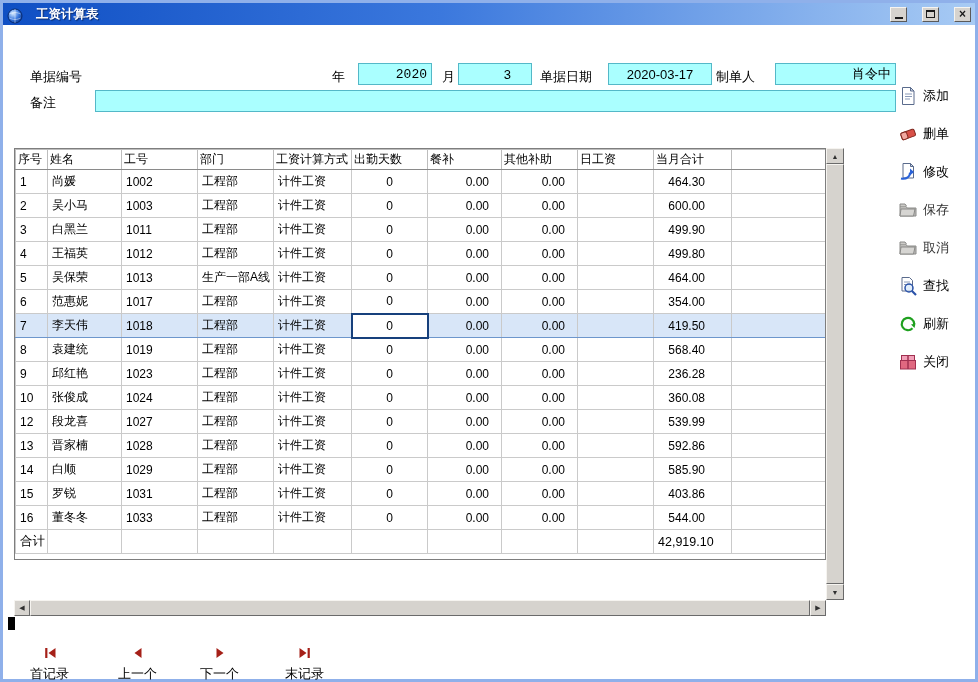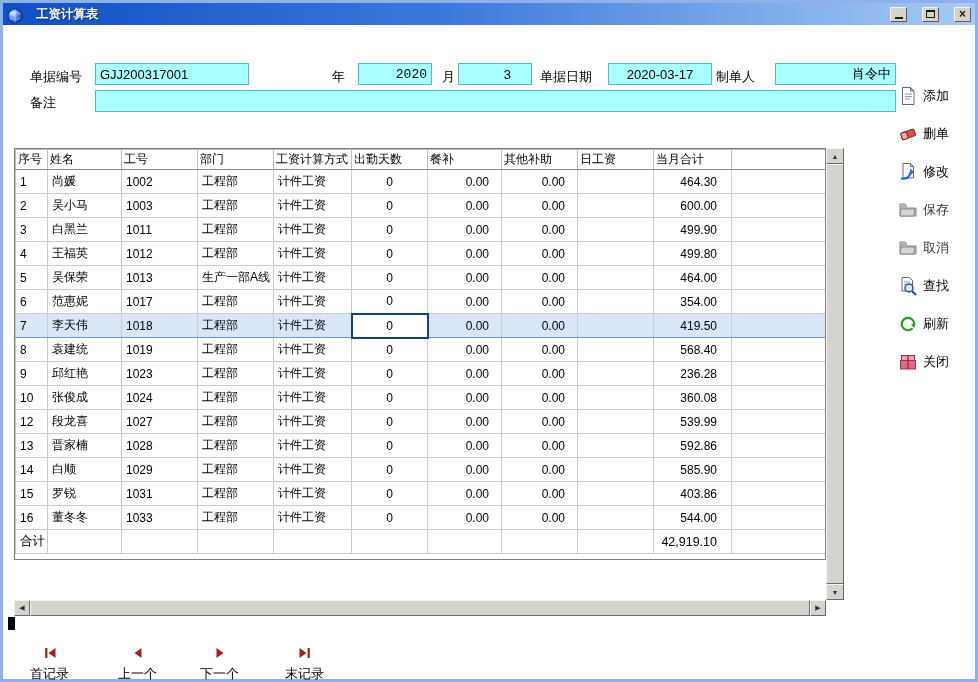--- a/index.html
+++ b/index.html
@@ -38,21 +38,21 @@
   .table-wrap { position: absolute; left: 0; top: 0; width: 812px; height: 412px;
                 border: 1px solid #7e7e7e; overflow: hidden; background: #fff; }
   table { border-collapse: collapse; table-layout: fixed; width: 812px; }
   th { height: 20px; font-weight: normal; font-size: 12px; text-align: left;
        padding-left: 2px; border: 1px solid #bdbdbd; border-bottom: 1px solid #8a8a8a;
        background: #fff; white-space: nowrap; overflow: hidden; }
   td { height: 24px; font-size: 12px; padding-left: 4px; border: 1px solid #cacaca;
        white-space: nowrap; overflow: hidden; color: #000; }
   td.c5 { text-align: center; padding-left: 0; }
   td.c6, td.c7 { text-align: right; padding-right: 12px; }
-  td.c9 { text-align: right; padding-right: 14px; }
+  td.c9 { text-align: right; padding-right: 26px; }
   tr.selected td { background: #d8e6f8; border-top-color: #6d96cc; border-bottom-color: #6d96cc; }
   tr.selected td.focused { background: #fff; border: 2px solid #17407c; }
   tr[data-name="total-row"] td { font-size: 12.5px; }
 
   .vscroll { position: absolute; left: 812px; top: 0; width: 18px; height: 452px; background: #ececec; }
   .hscroll { position: absolute; left: 0; top: 452px; width: 812px; height: 16px; background: #ececec; }
   .sb-btn { position: absolute; background: #d6d3ce; border: 1px solid;
             border-color: #f6f4f0 #6a6a6a #6a6a6a #f6f4f0; color: #303030;
             display: flex; align-items: center; justify-content: center;
             font-size: 7px; cursor: pointer; }
@@ -100,21 +100,20 @@
         <span class="glyph-max" data-name="maximize-icon"></span>
       </div>
     <div class="tb-btn" data-name="close-button">
         <span class="glyph-close" data-name="close-icon">×</span>
       </div>
   </div>
 
   <div class="client" data-name="client-area">
 
     <span class="lbl" style="left:27px;top:43px" data-name="doc-no-label">单据编号</span>
-    <input class="cyan" style="left: 92px; top: 38px; width: 154px;" data-name="doc-no-input" value="GJJ200317001">
     <span class="lbl" style="left:329px;top:43px" data-name="year-label">年</span>
     <input class="cyan r" style="left: 355px; top: 38px; width: 74px; font-family: Liberation Mono, monospace;" data-name="year-input" value="2020">
     <span class="lbl" style="left:439px;top:43px" data-name="month-label">月</span>
     <input class="cyan r" style="left: 455px; top: 38px; width: 74px; padding-right: 20px;" data-name="month-input" value="3">
     <span class="lbl" style="left:537px;top:43px" data-name="doc-date-label">单据日期</span>
     <input class="cyan c" style="left: 605px; top: 38px; width: 104px;" data-name="doc-date-input" value="2020-03-17">
     <span class="lbl" style="left:713px;top:43px" data-name="creator-label">制单人</span>
     <input class="cyan r" style="left: 772px; top: 38px; width: 121px;" data-name="creator-input" value="肖令中">
     <span class="lbl" style="left:27px;top:69px" data-name="remark-label">备注</span>
     <input class="cyan" style="left: 92px; top: 65px; width: 801px;" data-name="remark-input" value="">

